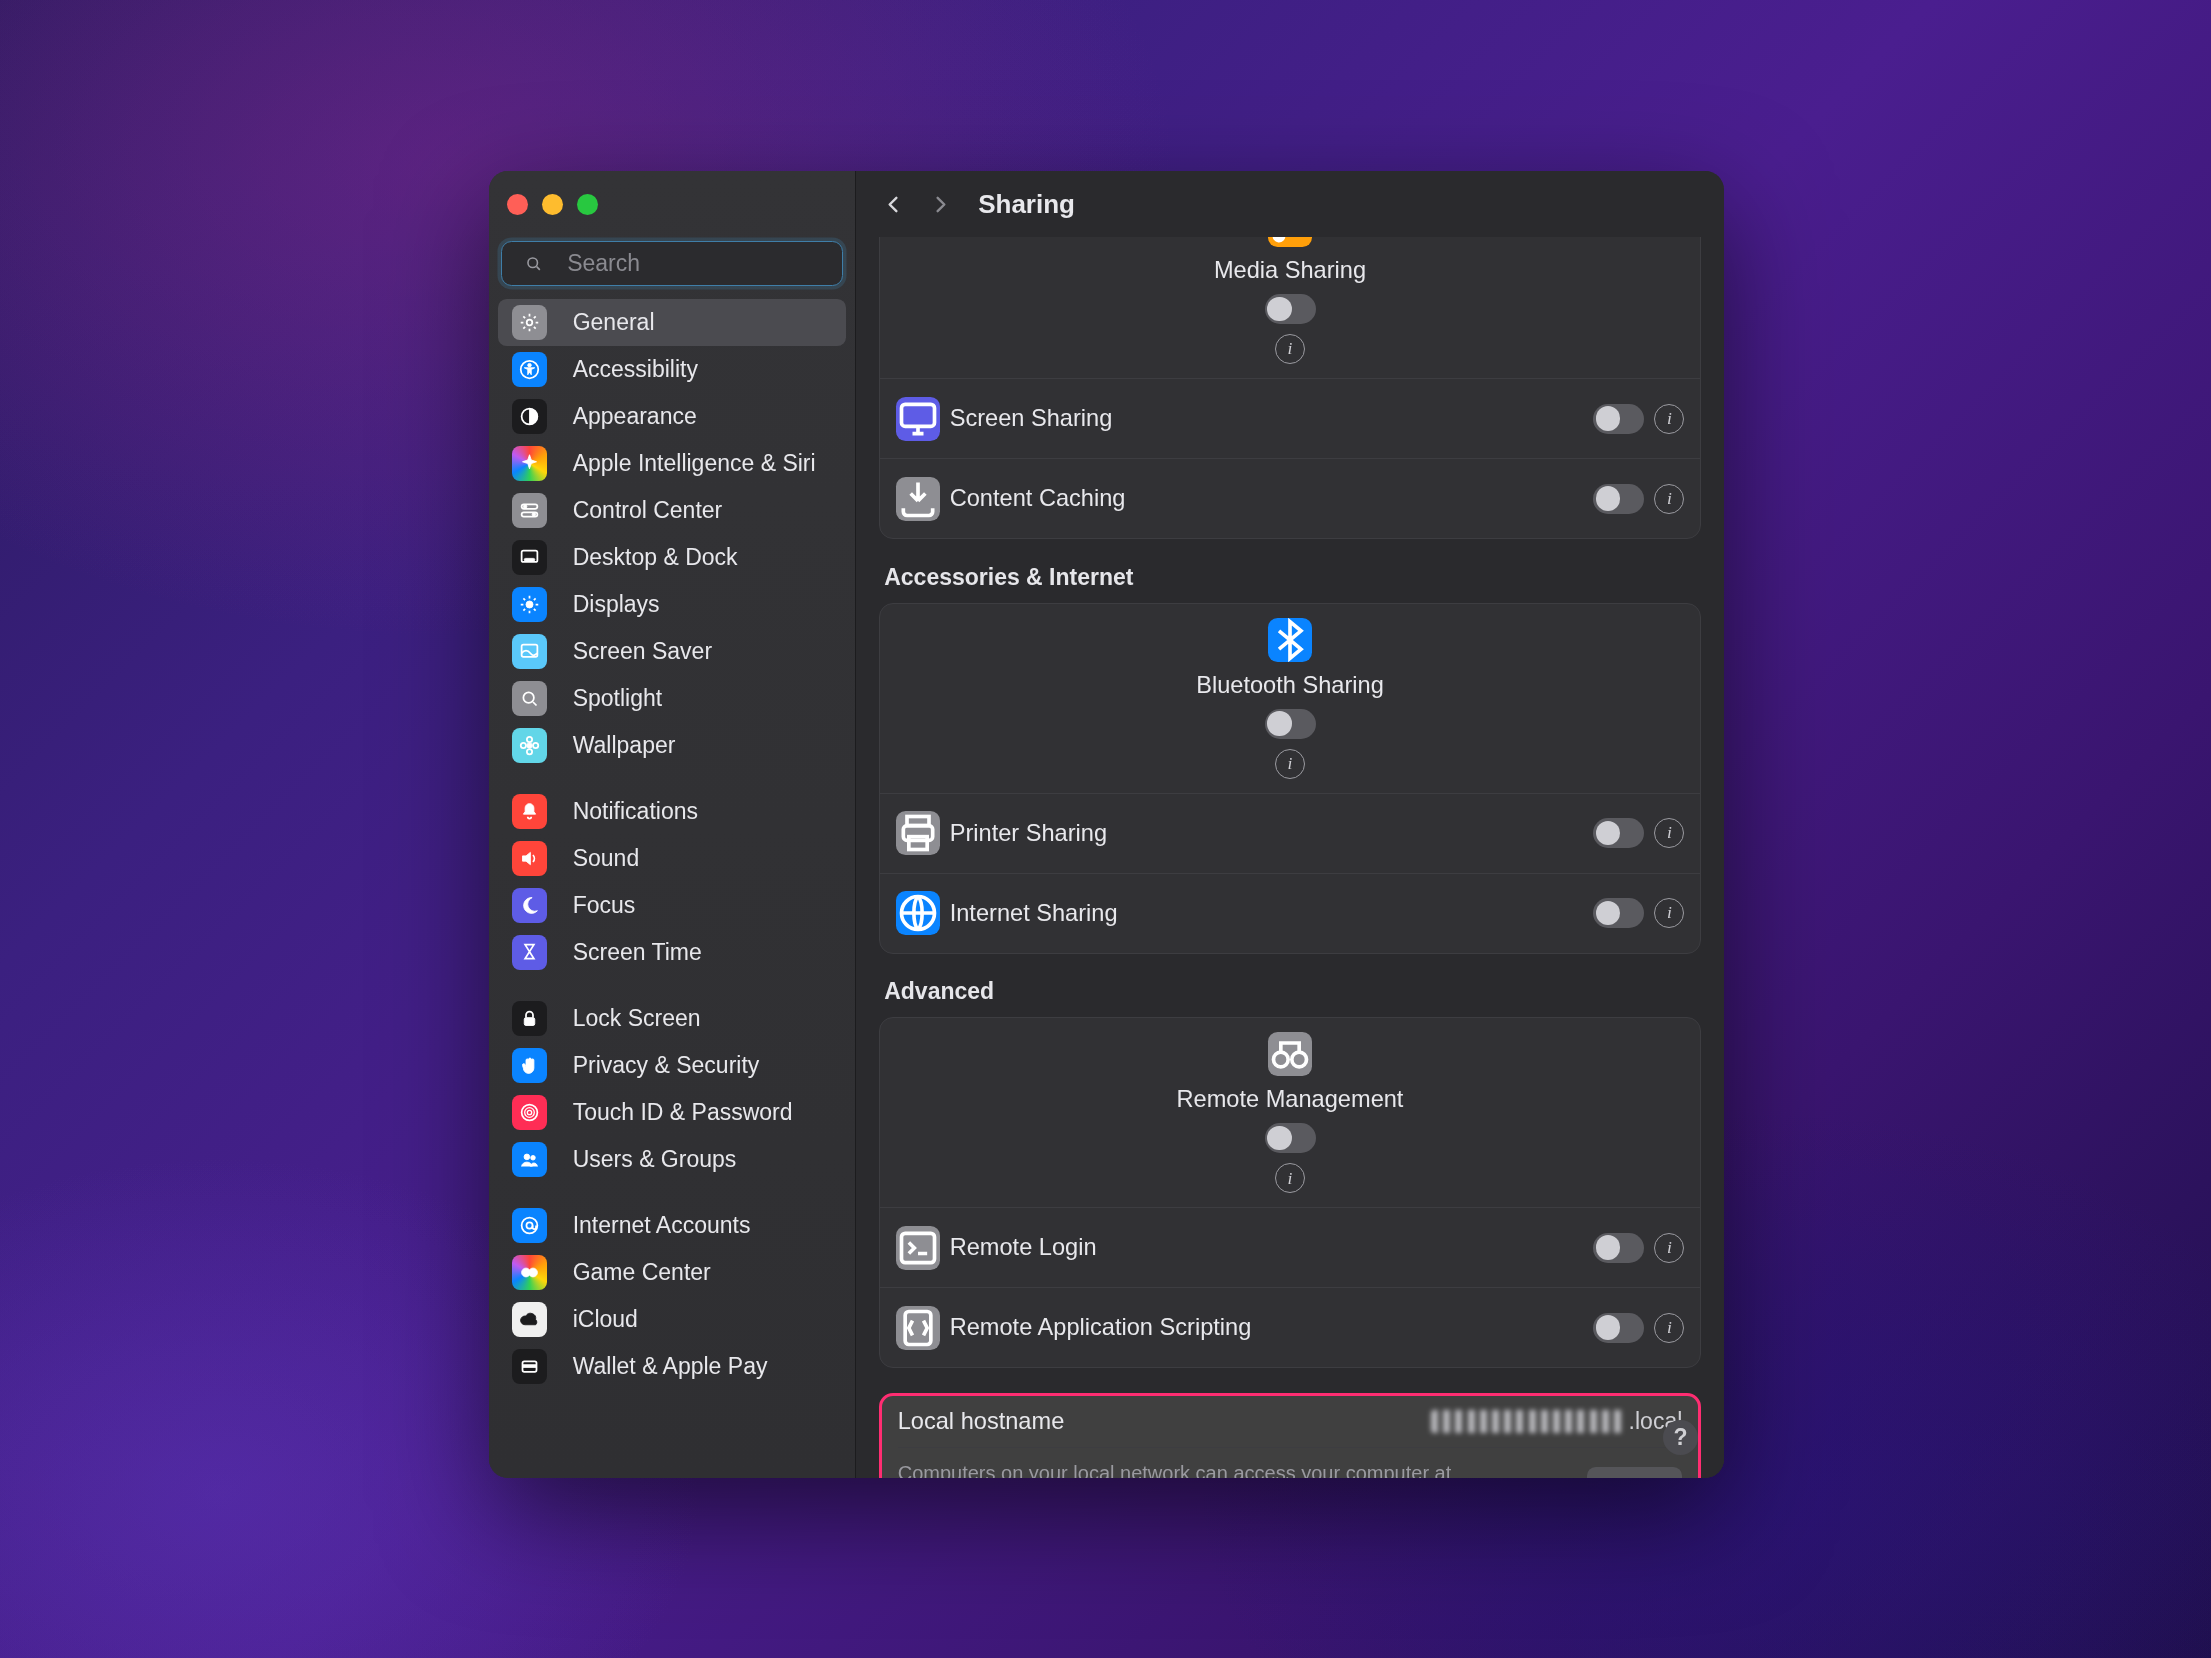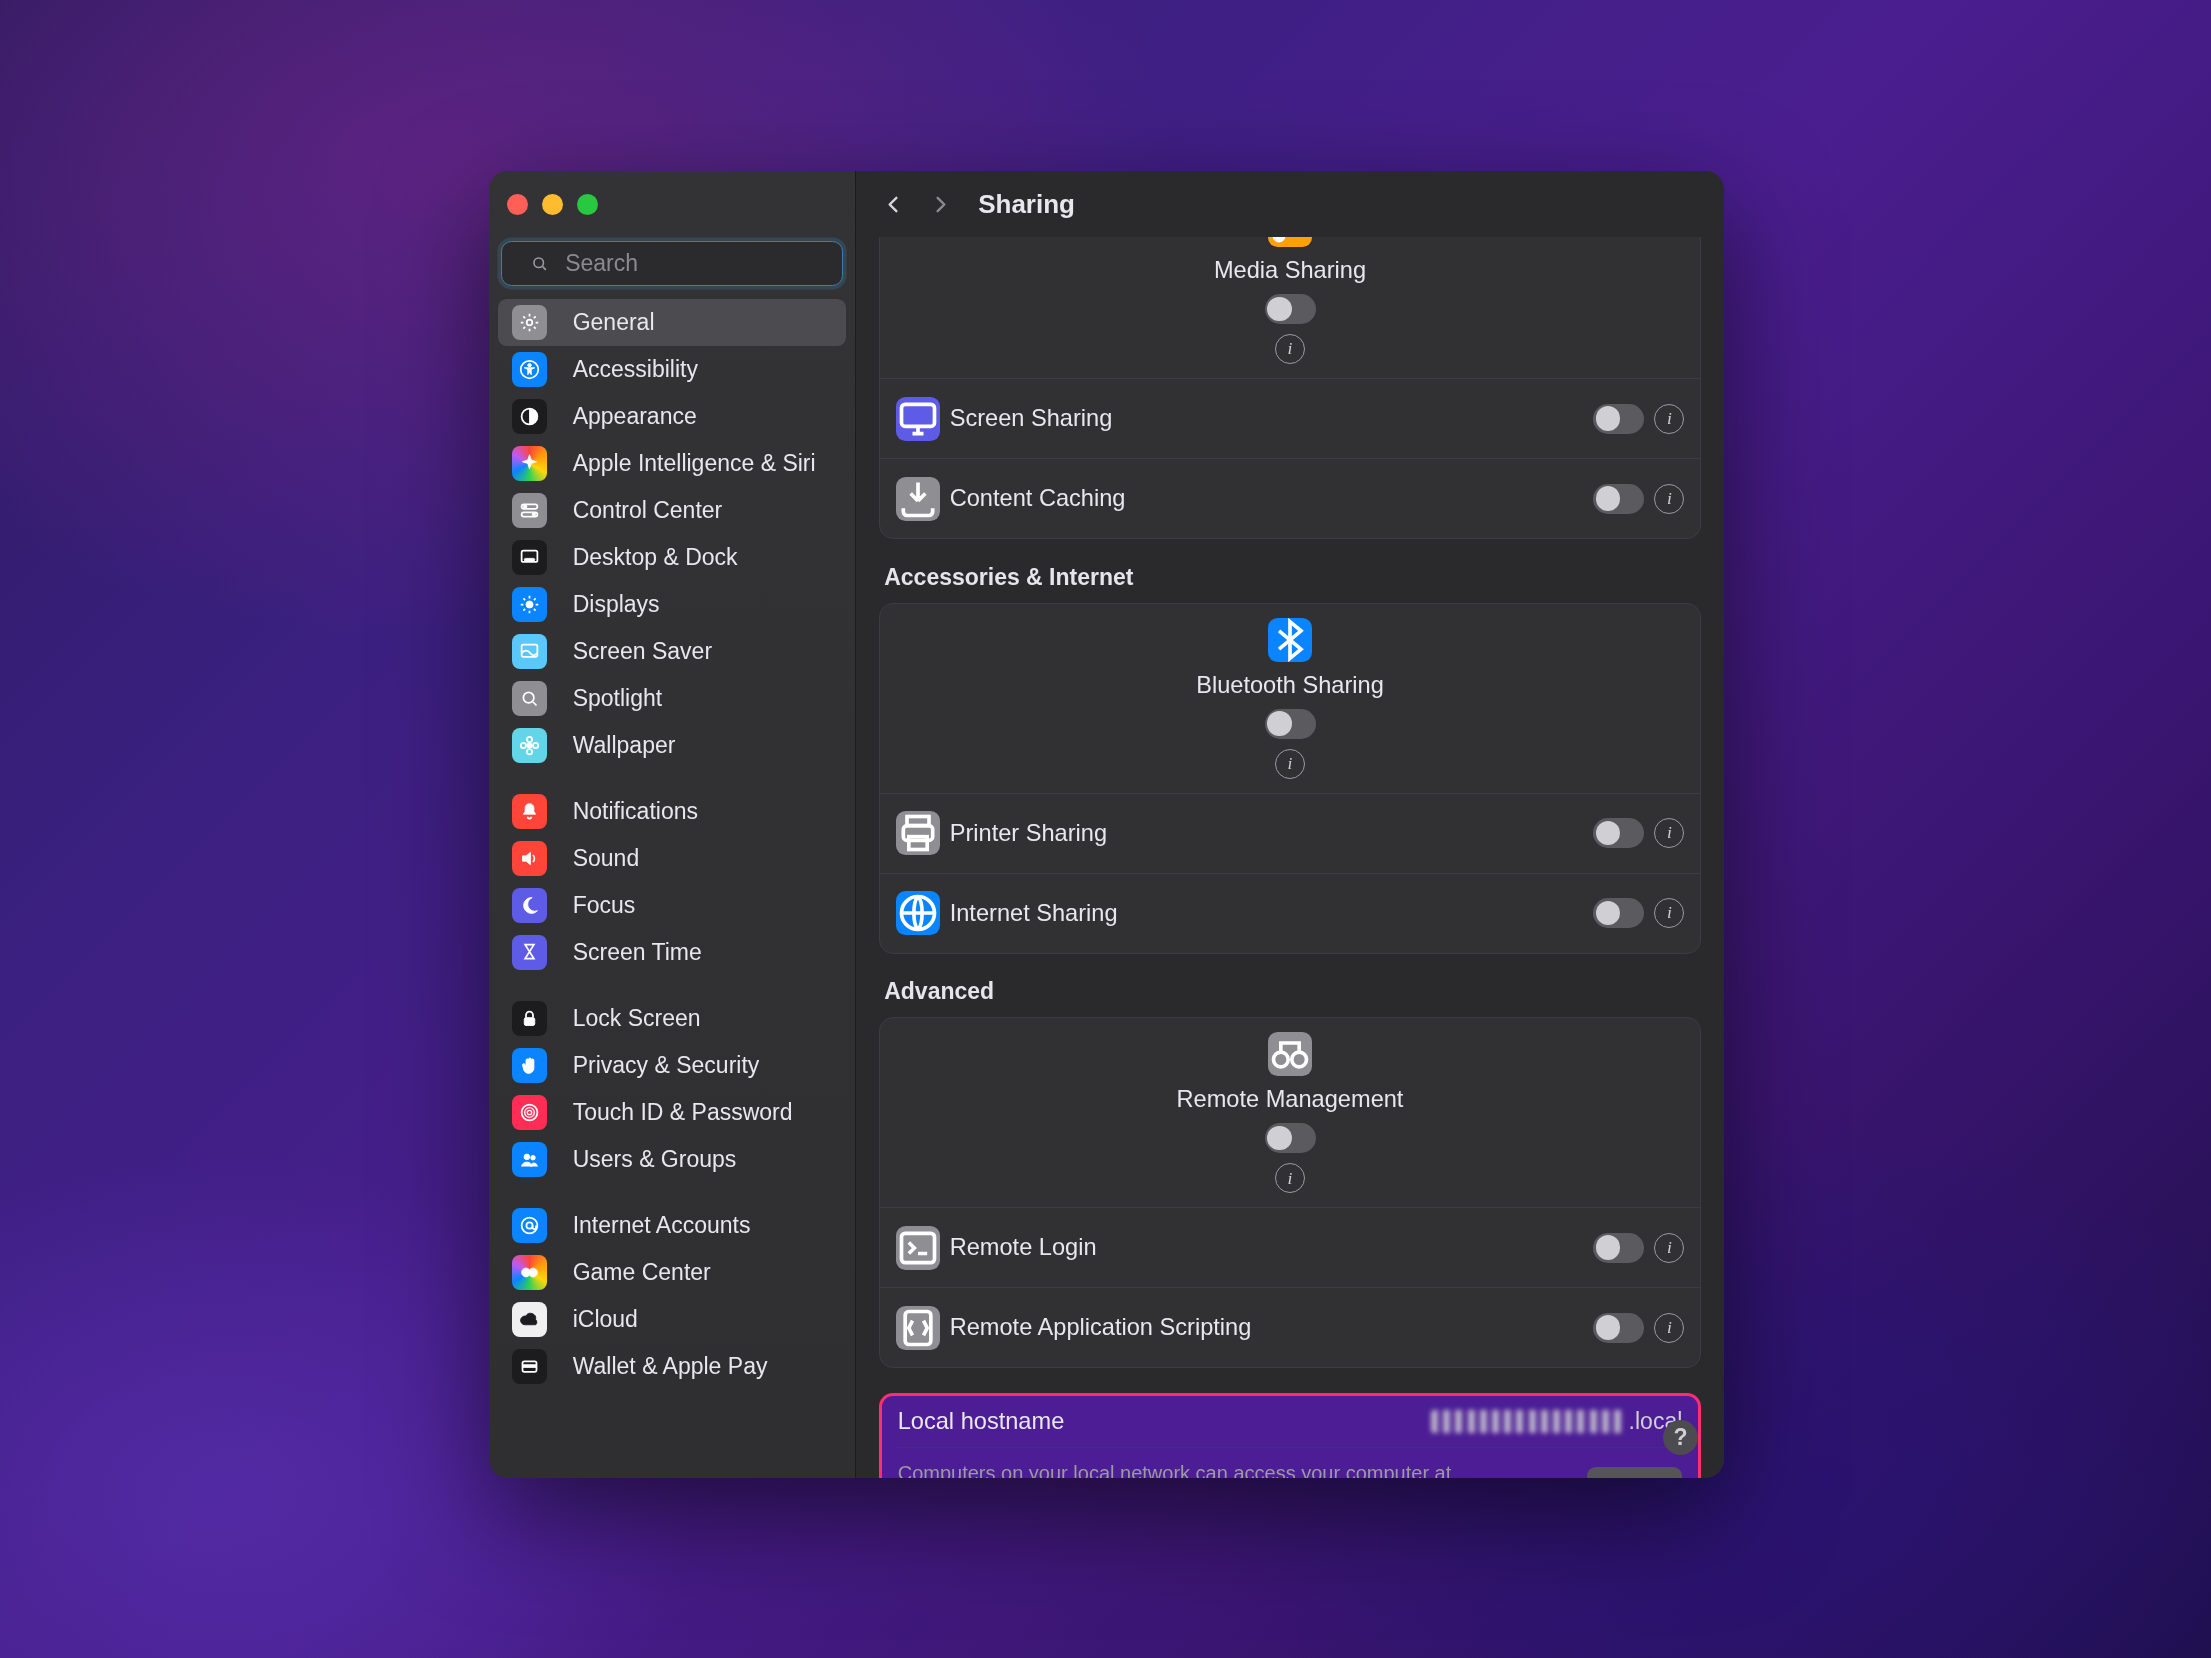--- a/index.html
+++ b/index.html
@@ -48,21 +48,21 @@
   .tl.min   { background:#febc2e; }
   .tl.max   { background:#28c840; }
   .search-wrap { padding: 3.5px 12.2px 8.7px; }
   .search {
     width:100%; height:45px;
     border-radius:10.5px;
     background:#2b2b2e;
     border:1.7px solid #3f7ea8;
     box-shadow: 0 0 0 3.5px rgba(63,126,168,.25);
     display:flex; align-items:center;
-    padding:0 28px; gap:16px;
+    padding:0 22px; gap:24px;
     color:#9a9aa0;
   }
   .search svg { flex:none; }
   .search input {
     flex:1; background:transparent; border:0; outline:0;
     color:#d8d8dc; font-size:23px;
   }
   .search input::placeholder { color:#8a8a90; }
   .nav { flex:1; overflow:auto; padding: 5.2px 8.7px 15.7px; }
   .nav ul { list-style:none; }
@@ -132,21 +132,21 @@
     font-style:italic; font-family: Georgia, serif; font-size:17.5px; line-height:1;
     flex:none;
   }
 
   
   .hostcard {
     margin-top: 24.5px;
     border:3.5px solid #ff2d72;
     border-radius:14px;
     padding: 12.2px 15.7px 15.7px;
-    background:#4c1d95;
+    background:#404040;
   }
   .hostrow1 {
     display:flex; align-items:center; justify-content:space-between;
     padding-bottom:12.2px; border-bottom:0.9px solid #3d3d41;
     color:#e8e8ec; font-size:23.6px;
   }
   .hostval {
     font-size:23px; color:#cfcfd4;
     display:flex; align-items:center; gap:5.2px;
   }

